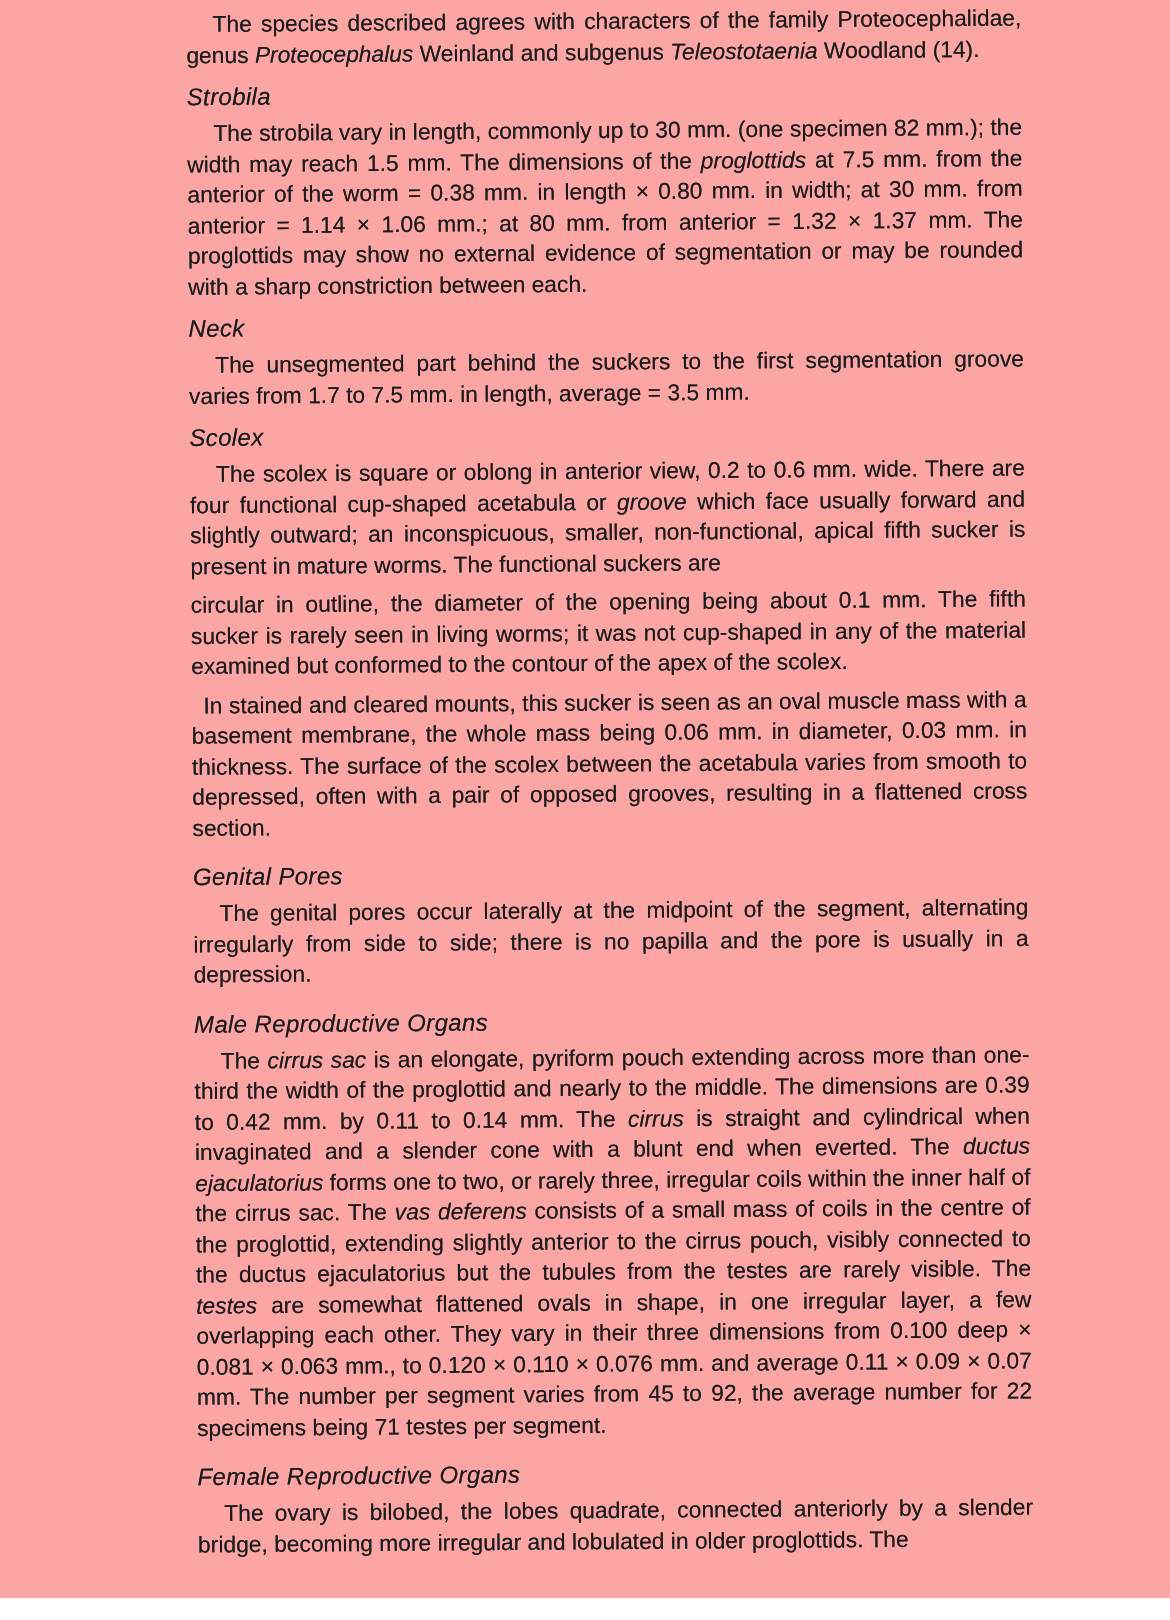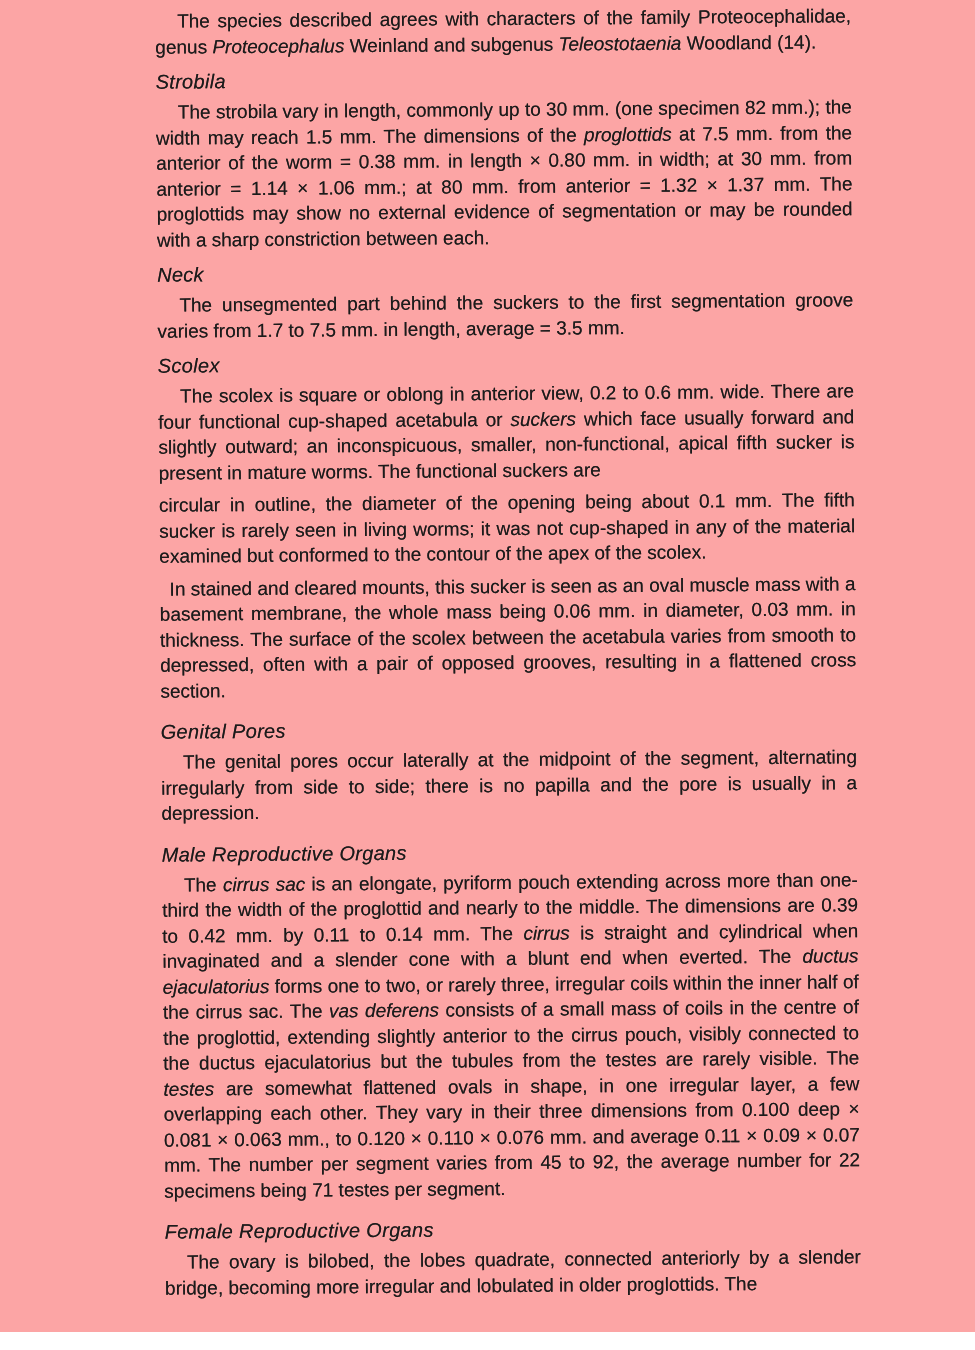--- a/index.html
+++ b/index.html
@@ -54,21 +54,21 @@
 
     <p class="body indent"><span>The species described agrees with characters of the family Proteocephalidae, genus </span><i>Proteocephalus</i><span> Weinland and subgenus </span><i>Teleostotaenia</i><span> Woodland (14).</span></p>
 
     <h2 class="heading">Strobila</h2>
     <p class="body indent"><span>The strobila vary in length, commonly up to 30 mm. (one specimen 82 mm.); the width may reach 1.5 mm.  The dimensions of the </span><i>proglottids</i><span> at 7.5 mm. from the anterior of the worm = 0.38 mm. in length × 0.80 mm. in width; at 30 mm. from anterior = 1.14 × 1.06 mm.;  at 80 mm. from anterior = 1.32 × 1.37 mm.  The proglottids may show no external evidence of segmentation or may be rounded with a sharp constriction between each.</span></p>
 
     <h2 class="heading">Neck</h2>
     <p class="body indent"><span>The unsegmented part behind the suckers to the first segmentation groove varies from 1.7 to 7.5 mm. in length, average = 3.5 mm.</span></p>
 
     <h2 class="heading">Scolex</h2>
-    <p class="body indent"><span>The scolex is square or oblong in anterior view, 0.2 to 0.6 mm. wide. There are four functional cup-shaped acetabula or </span><i>suckers</i><span> which face usually forward and slightly outward;  an inconspicuous, smaller, non-functional, apical fifth sucker is present in mature worms.  The functional suckers are</span></p>
+    <p class="body indent"><span>The scolex is square or oblong in anterior view, 0.2 to 0.6 mm. wide. There are four functional cup-shaped acetabula or </span><i>groove</i><span> which face usually forward and slightly outward;  an inconspicuous, smaller, non-functional, apical fifth sucker is present in mature worms.  The functional suckers are</span></p>
     <p class="body noindent"><span>circular in outline, the diameter of the opening being about 0.1 mm.  The fifth sucker is rarely seen in living worms; it was not cup-shaped in any of the material examined but conformed to the contour of the apex of the scolex.</span></p>
     <p class="body indent-sm"><span>In stained and cleared mounts, this sucker is seen as an oval muscle mass with a basement membrane, the whole mass being 0.06 mm. in diameter, 0.03 mm. in thickness.  The surface of the scolex between the acetabula varies from smooth to depressed, often with a pair of opposed grooves, resulting in a flattened cross section.</span></p>
 
     <h2 class="heading sp-lg">Genital Pores</h2>
     <p class="body indent"><span>The genital pores occur laterally at the midpoint of the segment, alternating irregularly from side to side;  there is no papilla and the pore is usually in a depression.</span></p>
 
     <h2 class="heading sp-lg">Male Reproductive Organs</h2>
     <p class="body indent"><span>The </span><i>cirrus sac</i><span> is an elongate, pyriform pouch extending across more than one-third the width of the proglottid and nearly to the middle.  The dimensions are 0.39 to 0.42 mm. by 0.11 to 0.14 mm.  The </span><i>cirrus</i><span> is straight and cylindrical when invaginated and a slender cone with a blunt end when everted. The </span><i>ductus ejaculatorius</i><span> forms one to two, or rarely three, irregular coils within the inner half of the cirrus sac.  The </span><i>vas deferens</i><span> consists of a small mass of coils in the centre of the proglottid, extending slightly anterior to the cirrus pouch, visibly connected to the ductus ejaculatorius but the tubules from the testes are rarely visible.  The </span><i>testes</i><span> are somewhat flattened ovals in shape, in one irregular layer, a few overlapping each other.  They vary in their three dimensions from 0.100 deep × 0.081 × 0.063 mm., to 0.120 × 0.110 × 0.076 mm. and average 0.11 × 0.09 × 0.07 mm.  The number per segment varies from 45 to 92, the average number for 22 specimens being 71 testes per segment.</span></p>
 
     <h2 class="heading sp-lg">Female Reproductive Organs</h2>

